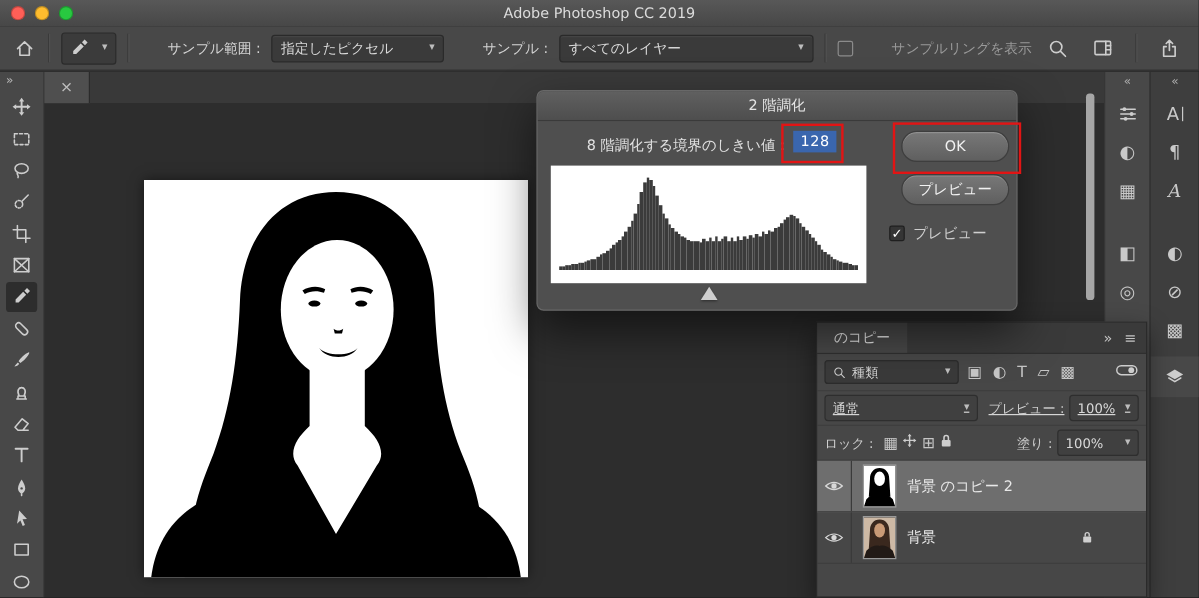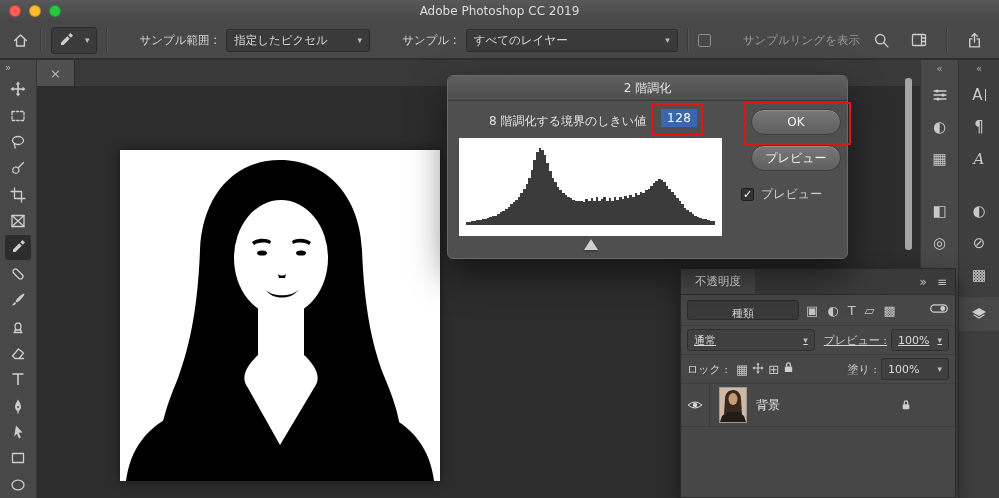--- a/index.html
+++ b/index.html
@@ -72,21 +72,21 @@
   .lp-tabbar-right{margin-left:auto;display:flex;gap:10px;padding-right:8px;color:#c2c2c2;font-size:12px;}
   .lp-row{display:flex;align-items:center;padding:0 6px;border-bottom:1px solid #3e3e3e;box-sizing:border-box;}
   .lp-filter{height:31px;gap:5px;}
   .lp-blend{height:29px;text-decoration:underline;}
   .lp-lock{height:29px;}
   .lp-label{font-size:11px;color:#cfcfcf;white-space:nowrap;}
   .mini-select{display:inline-flex;align-items:center;justify-content:space-between;background:#404040;
                border:1px solid #2e2e2e;border-radius:3px;height:20px;padding:0 6px;font-size:11px;color:#dadada;}
   .lp-ic{font-size:13px;color:#c6c6c6;margin:0 2px;}
   .search-select{display:inline-flex;align-items:center;gap:5px;background:#3a3a3a;border:1px solid #2b2b2b;
-                 border-radius:3px;height:20px;padding:0 6px;font-size:11px;color:#d6d6d6;width:112px;box-sizing:border-box;flex-direction:column;}
+                 border-radius:3px;height:20px;padding:0 6px;font-size:11px;color:#d6d6d6;width:112px;box-sizing:border-box;}
   .layer-row{height:42px;display:flex;align-items:stretch;border-bottom:1px solid #3e3e3e;}
   .layer-row.selected{background:#6e6e6e;}
   .eye-cell{width:28px;display:flex;align-items:center;justify-content:center;border-right:1px solid #3a3a3a;}
   .thumb{width:28px;height:36px;margin:2px 9px;border:1px solid #9a9a9a;align-self:center;box-sizing:border-box;overflow:hidden;}
   .layer-name{align-self:center;font-size:12px;color:#e8e8e8;white-space:nowrap;}
   .layer-lock{margin-left:auto;margin-right:44px;align-self:center;display:flex;}
 
   
   .dialog{left:447px;top:75px;width:401px;height:184px;background:#4f4f4f;border:1px solid #686868;
           border-radius:6px;z-index:10;box-shadow:0 16px 36px rgba(0,0,0,.55);box-sizing:border-box;}
@@ -329,21 +329,21 @@
     <span class="dock-icon active">
       <svg class="ic" width="18" height="16" viewBox="0 0 18 14">
           <path d="M9 1 L16 5 L9 9 L2 5 Z" class="fil"></path>
           <path d="M4 8 L9 11 L14 8"></path>
         </svg>
     </span>
   </div>
 
   <div class="abs layers">
     <div class="lp-tabbar">
-      <span class="lp-tab">不透明度</span>
+      <span class="lp-tab">のコピー</span>
       <span class="lp-tabbar-right">
         <span>»</span>
         <span>≡</span>
       </span>
     </div>
 
     <div class="lp-row lp-filter">
       <span class="search-select">
         <svg class="ic" width="11" height="11" viewBox="0 0 16 16">
             <circle cx="6.8" cy="6.8" r="4.4"></circle>
@@ -388,20 +388,37 @@
             <rect x="2" y="6" width="8" height="6" rx="1" fill="#cfcfcf"></rect>
             <path d="M4 6 V4 a2 2 0 0 1 4 0 V6" fill="none" stroke="#cfcfcf" stroke-width="1.4"></path>
           </svg></span>
       <span class="lp-label" style="margin-left:auto">塗り :</span>
       <span class="mini-select" style="width:54px;margin-left:4px">
         <span>100%</span>
         <span class="caret">▾</span>
       </span>
     </div>
 
+    <div class="layer-row selected">
+      <span class="eye-cell">
+        <svg width="16" height="10" viewBox="0 0 16 10">
+            <path d="M1 5 Q8 -1 15 5 Q8 11 1 5 Z" fill="none" stroke="#d8d8d8"></path>
+            <circle cx="8" cy="5" r="2.2" fill="#d8d8d8"></circle>
+          </svg>
+      </span>
+      <span class="thumb">
+        <svg width="26" height="34" viewBox="0 0 26 34">
+            <rect width="26" height="34" fill="#fff"></rect>
+            <path fill="#000" d="M13,2 C8,2 5,6 5,11 L4,26 L22,26 L21,11 C21,6 18,2 13,2 Z"></path>
+            <ellipse cx="13" cy="11" rx="4.5" ry="6" fill="#fff"></ellipse>
+            <path fill="#000" d="M0,34 L2,28 C6,24 10,23 13,24 C16,23 20,24 24,28 L26,34 Z"></path>
+          </svg>
+      </span>
+      <span class="layer-name">背景 のコピー 2</span>
+    </div>
 
     <div class="layer-row">
       <span class="eye-cell">
         <svg width="16" height="10" viewBox="0 0 16 10">
             <path d="M1 5 Q8 -1 15 5 Q8 11 1 5 Z" fill="none" stroke="#d8d8d8"></path>
             <circle cx="8" cy="5" r="2.2" fill="#d8d8d8"></circle>
           </svg>
       </span>
       <span class="thumb">
         <svg width="26" height="34" viewBox="0 0 26 34">

